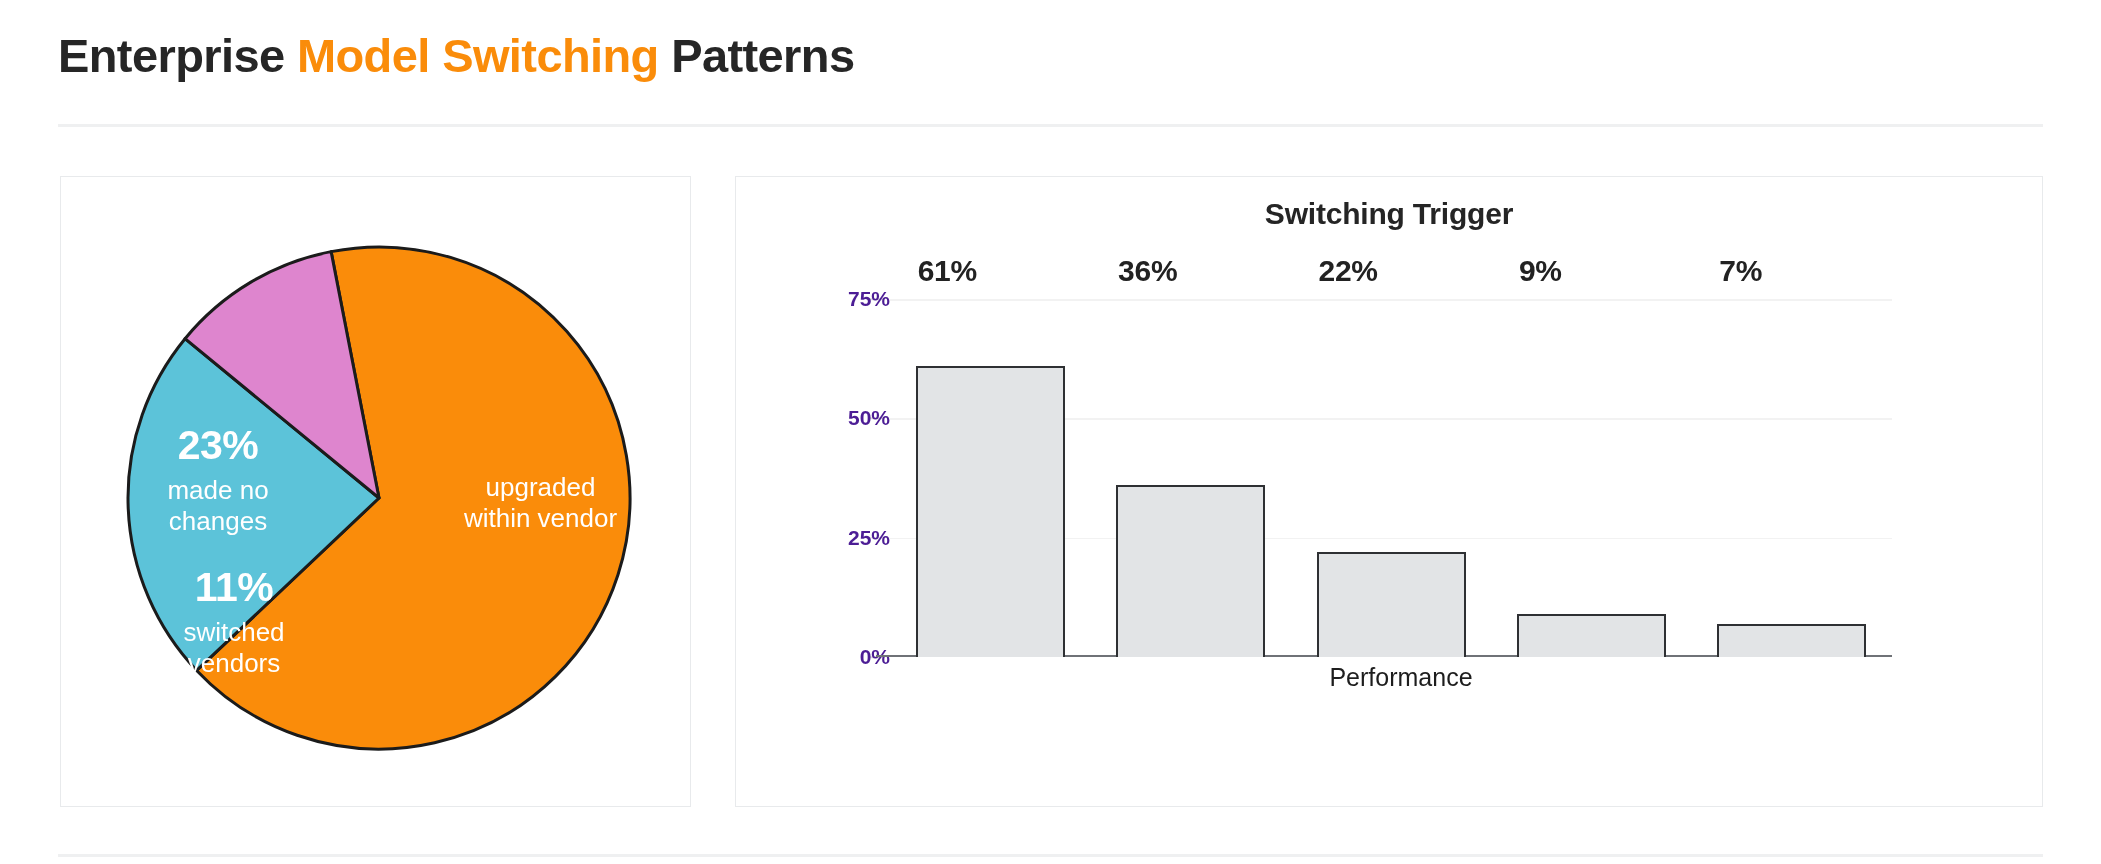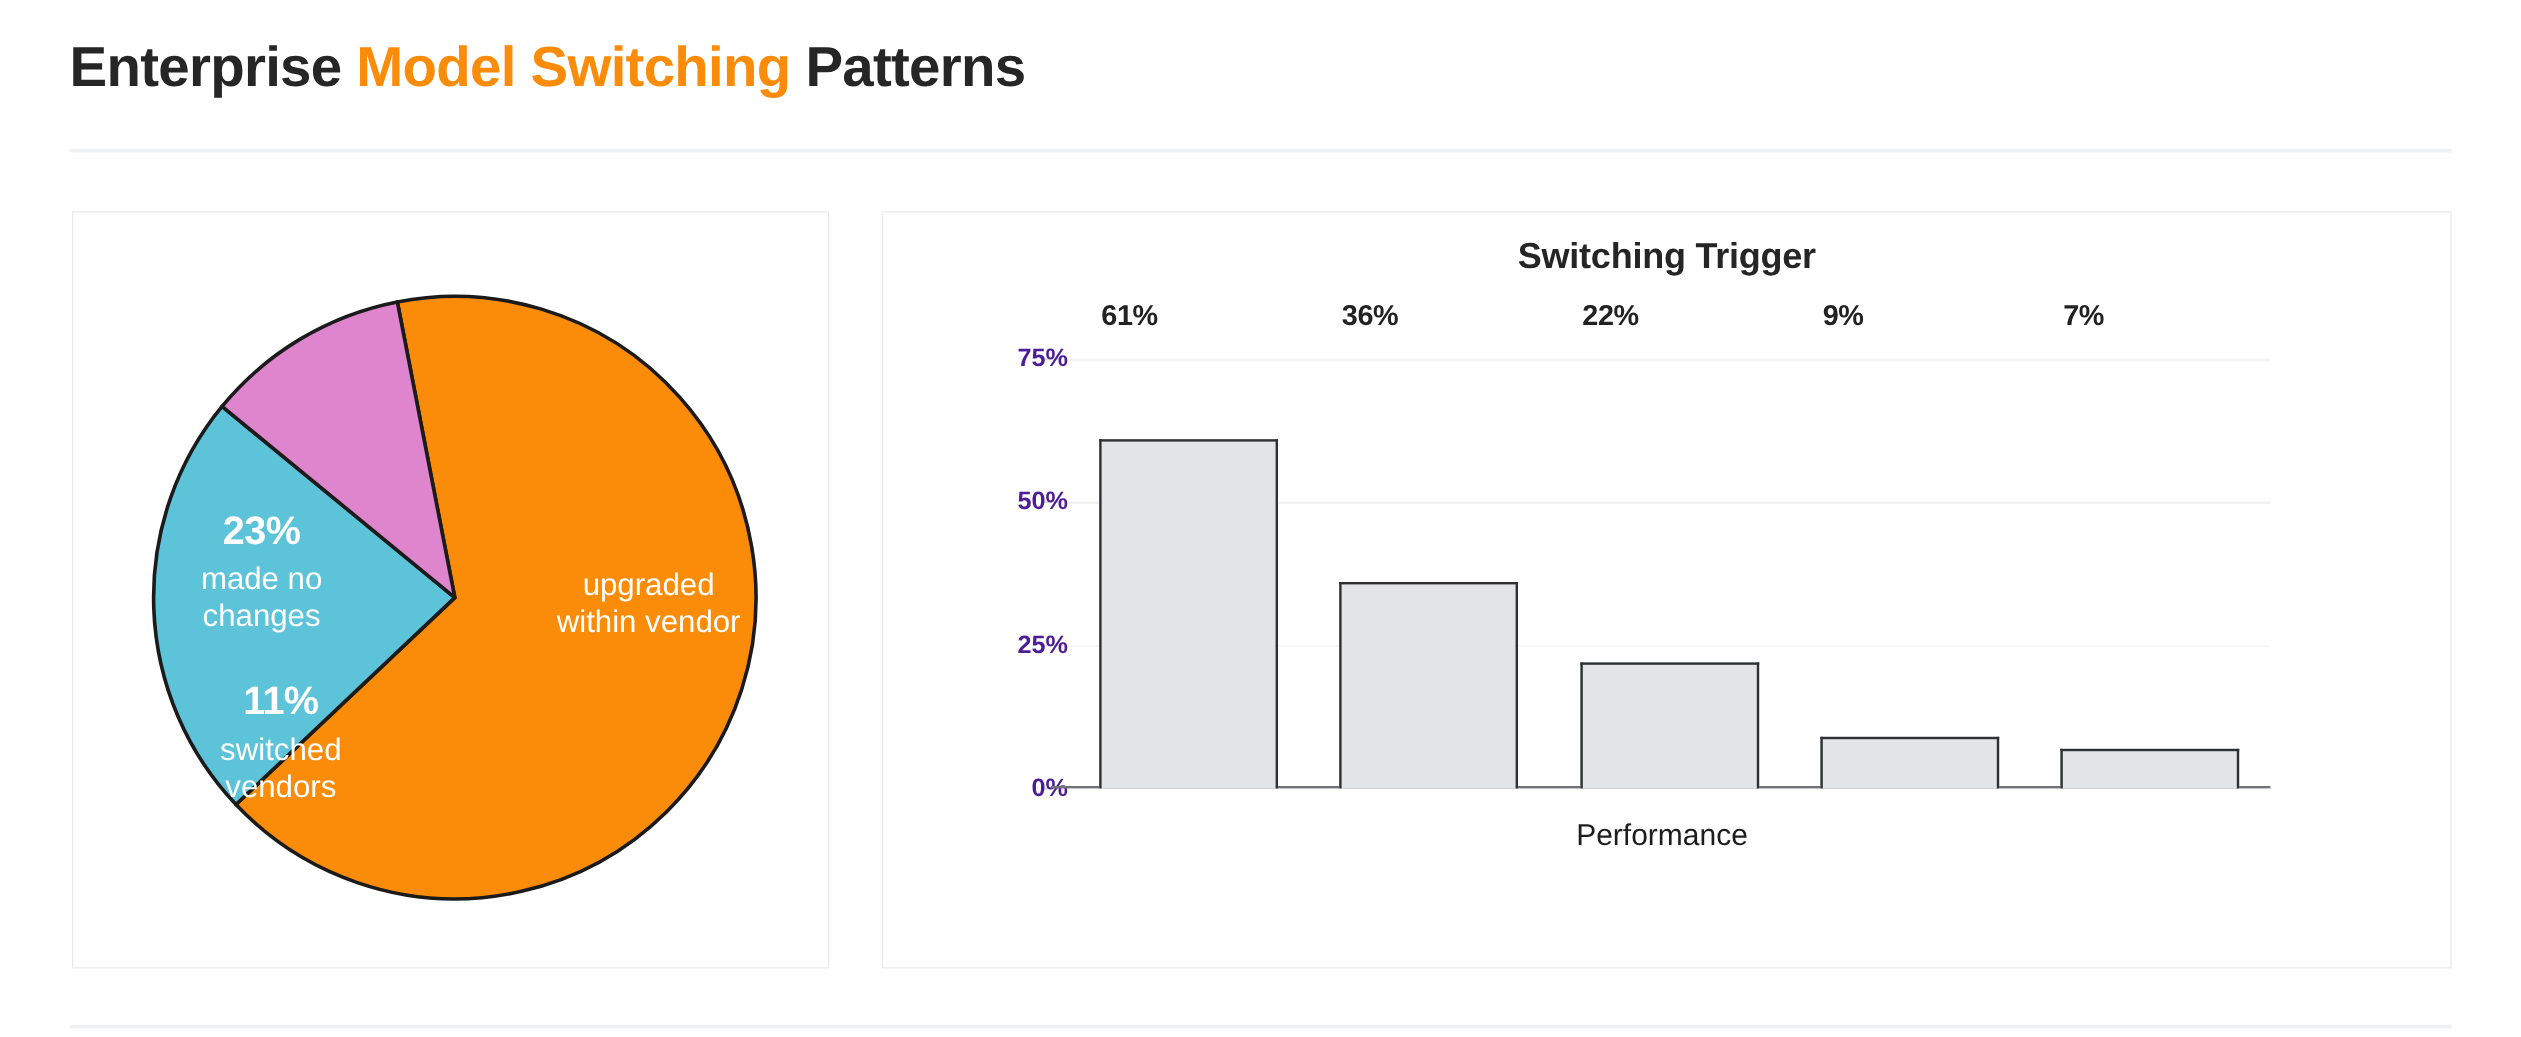--- a/index.html
+++ b/index.html
@@ -60,21 +60,21 @@
 
   .slice-label {
     position: absolute;
     color: #ffffff;
     text-align: center;
     line-height: 1.0;
     pointer-events: none;
   }
   .slice-label .pct {
     display: block;
-    font-size: 33px;
+    font-size: 41px;
     font-weight: 700;
     letter-spacing: -0.5px;
     margin-bottom: 9px;
   }
   .slice-label .desc {
     display: block;
     font-size: 26px;
     font-weight: 400;
     line-height: 1.18;
   }
@@ -152,34 +152,33 @@
   }
   .bar-rect {
     width: 149px;
     background: #e2e4e6;
     border: 2.2px solid #2e3033;
     border-bottom: none;
   }
   .bar-value {
     position: absolute;
     bottom: 100%;
-    margin-bottom: 21px;
-    font-size: 24px;
+    margin-bottom: 11px;
+    font-size: 30px;
     font-weight: 700;
     color: #222222;
     white-space: nowrap;
     letter-spacing: -0.3px;
   }
   .cat-labels {
     position: absolute;
-    left: 148px;
+    left: 164px;
     top: 486px;
     width: 1002px;
     display: flex;
-    margin-top: 19px;
   }
   .cat-label {
     flex: 1 1 0;
     text-align: center;
     font-size: 25px;
     line-height: 1.12;
     color: #1d1d1d;
     padding: 0 4px;
   }
 </style>

